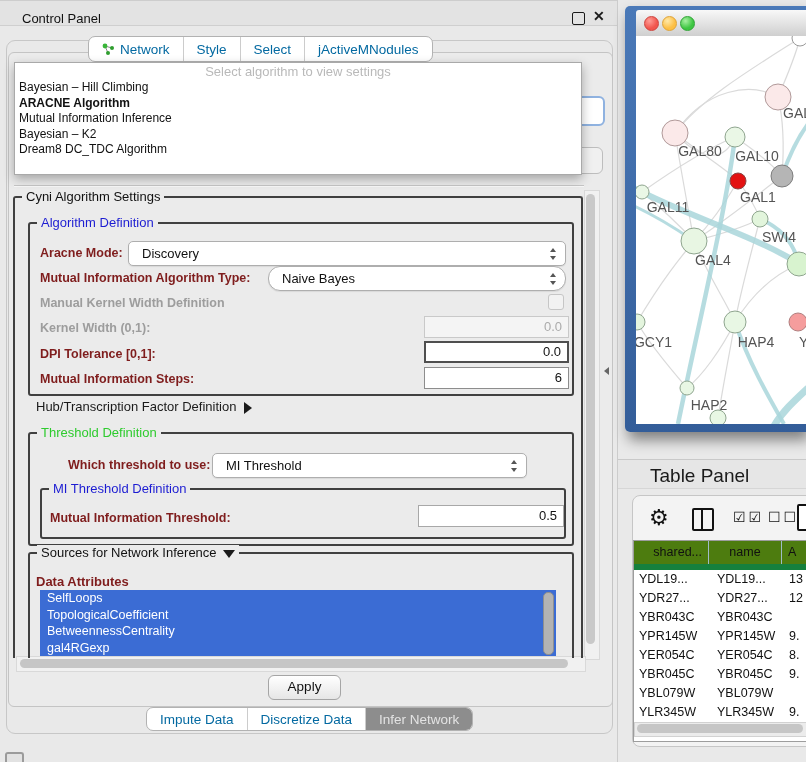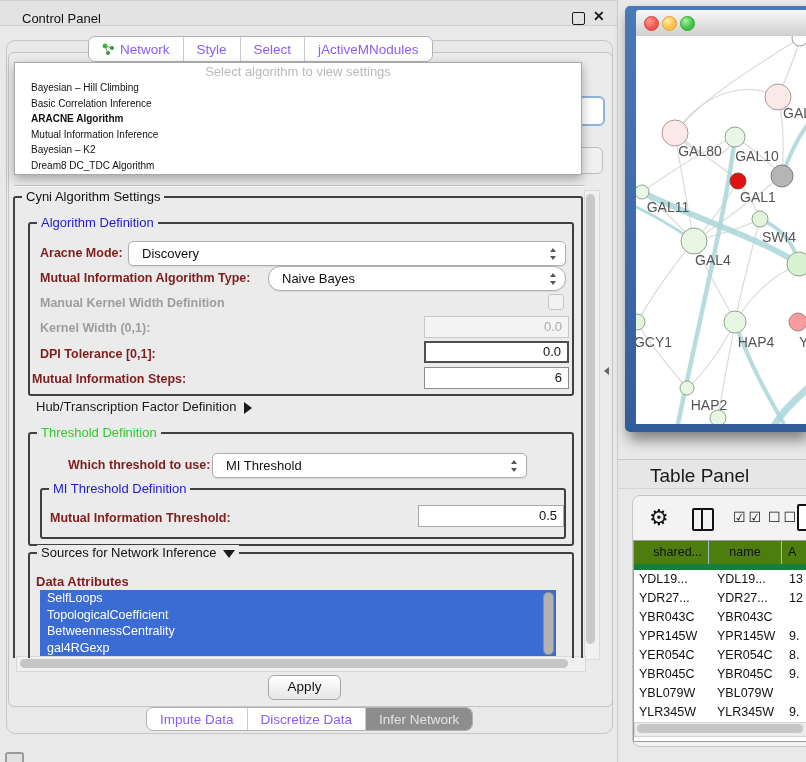--- a/index.html
+++ b/index.html
@@ -18,30 +18,30 @@
   .vdiv{left:617px;top:0;width:1px;height:762px;background:#cccccc;}
 
   .cp-outer{left:6px;top:40px;width:605px;height:692px;border:1px solid #c7c7c7;border-radius:9px;}
   .cp-inner{left:8px;top:52px;width:603px;height:653px;background:#ebebeb;
     border:1px solid #c4c4c4;border-radius:6px;}
 
   
   .tabbar{display:inline-flex;background:#ffffff;border:1px solid #b2b2b2;border-radius:7px;overflow:hidden;}
   #top-tabs{left:88px;top:36px;height:24px;}
   #bottom-tabs{left:146px;top:707px;height:22px;text-align:center;}
-  .tab{display:flex;align-items:center;gap:5px;padding:0 13px;font-size:13.5px;color:#8b5cf6;
+  .tab{display:flex;align-items:center;gap:5px;padding:0 13px;font-size:13.5px;color:#0369a1;
        border-right:1px solid #cccccc;white-space:nowrap;cursor:default;}
   .tab:last-child{border-right:none;}
   .tab.sel{background:#8d8d8d;color:#e3e3e3;}
 
   
   .popup{left:14px;top:62px;width:566px;height:111px;background:#ffffff;border:1px solid #a9a9a9;
     box-shadow:0 4px 10px rgba(0,0,0,.30);z-index:50;}
   .dd-ph{height:17px;text-align:center;color:#b9b9b9;font-size:13px;line-height:17px;}
-  .dd-item{height:15.6px;line-height:15.6px;font-size:10px;color:#111;padding-left:16px;white-space:nowrap;}
+  .dd-item{height:15.6px;line-height:15.6px;font-size:12px;color:#111;padding-left:4px;white-space:nowrap;}
   .dd-item.sel{font-weight:bold;}
 
   
   .frag1{left:546px;top:96px;width:55px;height:26px;background:#fff;border:2px solid #8fb2e0;border-radius:6px;z-index:5;}
   .frag2{left:548px;top:147px;width:53px;height:25px;background:#f0f0f0;border:1px solid #bdbdbd;border-radius:6px;z-index:5;}
   .etch{left:14px;top:185px;width:570px;height:0;border-top:1px solid #c6c6c6;border-bottom:1px solid #f8f8f8;z-index:4;}
 
   
   .gbox{border:2px solid #404040;border-radius:3px;}
   .gbox.open{border-bottom:none;border-radius:3px 3px 0 0;}
@@ -162,21 +162,20 @@
     </div>
 
   <div class="abs frag1"></div>
   <div class="abs frag2"></div>
   <div class="abs etch"></div>
 
   <div class="abs popup">
     <div class="dd-ph">Select algorithm to view settings</div>
     <div id="dd-items">
         <div class="dd-item">Bayesian – Hill Climbing</div>
-        <div class="dd-item">Basic Correlation Inference</div>
         <div class="dd-item sel">ARACNE Algorithm</div>
         <div class="dd-item">Mutual Information Inference</div>
         <div class="dd-item">Bayesian – K2</div>
         <div class="dd-item">Dream8 DC_TDC Algorithm</div>
       </div>
   </div>
 
   <div class="abs vsb-track"></div>
   <div class="abs vsb-thumb"></div>
   <div class="abs hsb-track"></div>
@@ -204,21 +203,21 @@
 
   <div class="abs glbl" style="left:40px;top:296px;">Manual Kernel Width Definition</div>
   <div class="abs checkbox" style="left:548px;top:294px;"></div>
 
   <div class="abs glbl" style="left:40px;top:321px;">Kernel Width (0,1):</div>
   <div class="abs field dis" style="left:424px;top:316px;width:131px;">0.0</div>
 
   <div class="abs lbl" style="left:40px;top:347px;">DPI Tolerance [0,1]:</div>
   <div class="abs field focus" style="left:424px;top:341px;width:129px;">0.0</div>
 
-  <div class="abs lbl" style="left:32px;top:372px;">Mutual Information Steps:</div>
+  <div class="abs lbl" style="left:40px;top:372px;">Mutual Information Steps:</div>
   <div class="abs field" style="left:424px;top:367px;width:131px;border-color:#8d8d8d;">6</div>
 
   <div class="abs" style="left:36px;top:399px;font-size:13px;color:#1a1a1a;">
     <span>Hub/Transcription Factor Definition</span><span class="tri-r"></span>
   </div>
 
   <div class="abs gbox" style="left:28px;top:432px;width:542px;height:110px;">
     <span class="gtitle green">Threshold Definition</span>
   </div>
   <div class="abs lbl" style="left:68px;top:458px;">Which threshold to use:</div>

